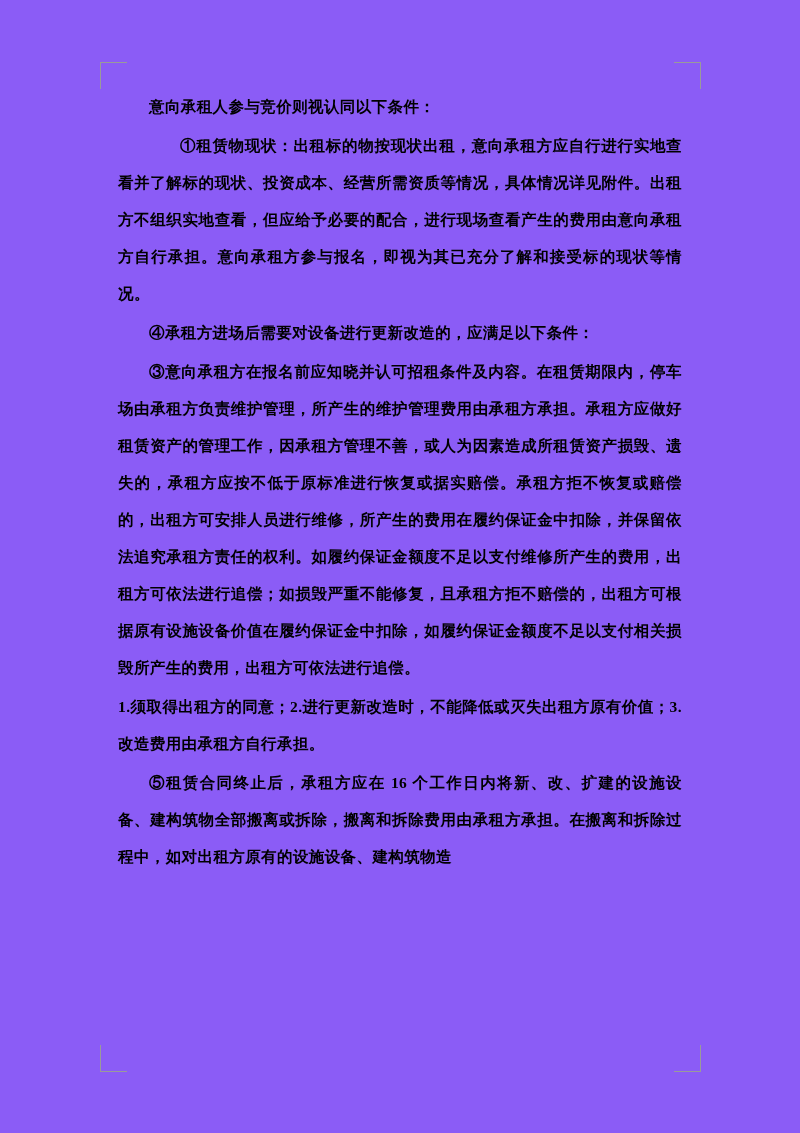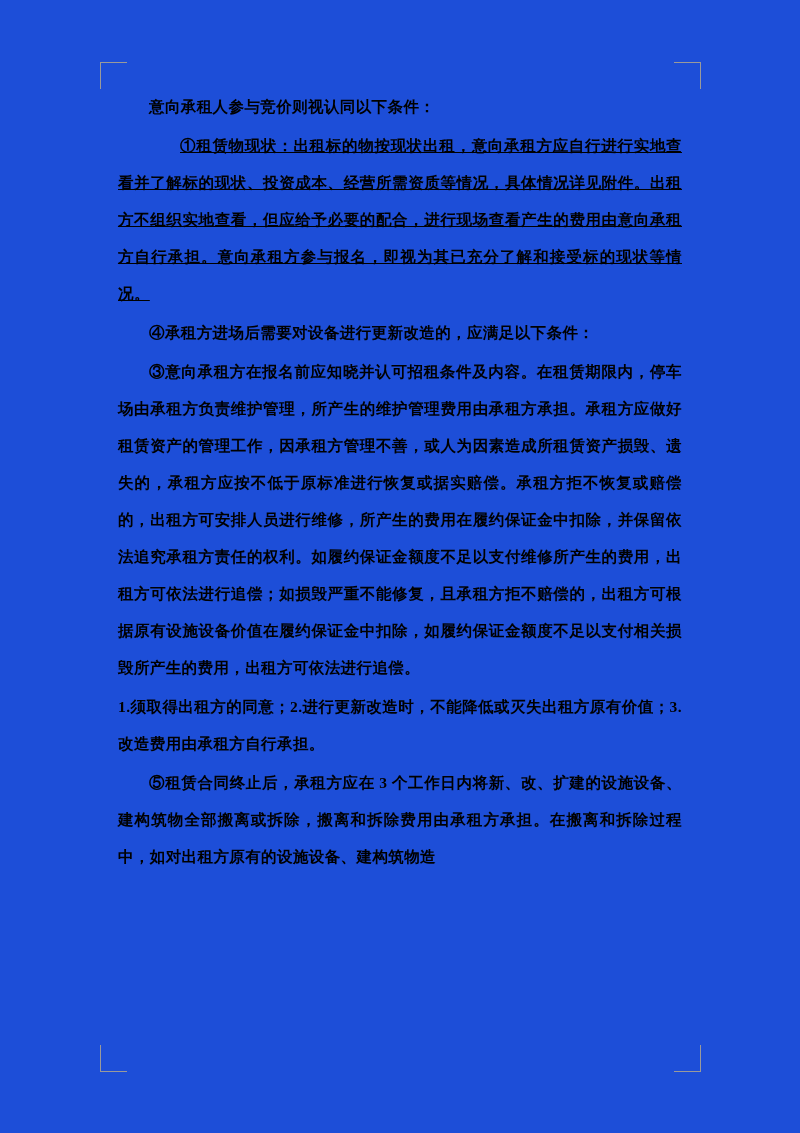--- a/index.html
+++ b/index.html
@@ -10,21 +10,21 @@
   body {
     width: 800px;
     height: 1133px;
     font-family: "Liberation Serif", "DejaVu Serif", serif;
     color: #000000;
   }
   .page {
     position: relative;
     width: 800px;
     height: 1133px;
-    background: #1d4ed8;
+    background: #8b5cf6;
     overflow: hidden;
   }
   
   .crop {
     position: absolute;
     width: 26px;
     height: 26px;
     border-color: #9a9a9a;
     border-style: solid;
     border-width: 0;
@@ -44,35 +44,35 @@
     margin: 0 0 2px 0;
     font-size: 15.5px;
     line-height: 37px;
     text-align: justify;
     text-justify: inter-ideograph;
     letter-spacing: 0.4px;
     font-weight: 600;
     font-family: "Liberation Serif", "DejaVu Serif", serif;
   }
   p.indent1 { text-indent: 31px; }
-  p.indent2 { text-indent: 62px; text-decoration: underline; }
+  p.indent2 { text-indent: 62px; }
   p.noindent { text-indent: 0; }
 </style>
 </head>
 <body>
 
 <div class="page">
 
   <div class="crop tl"></div>
   <div class="crop tr"></div>
   <div class="crop bl"></div>
   <div class="crop br"></div>
 
   <div class="content">
     <p class="para indent1">意向承租人参与竞价则视认同以下条件：</p>
     <p class="para indent2">①租赁物现状：出租标的物按现状出租，意向承租方应自行进行实地查看并了解标的现状、投资成本、经营所需资质等情况，具体情况详见附件。出租方不组织实地查看，但应给予必要的配合，进行现场查看产生的费用由意向承租方自行承担。意向承租方参与报名，即视为其已充分了解和接受标的现状等情况。</p>
     <p class="para indent1">④承租方进场后需要对设备进行更新改造的，应满足以下条件：</p>
     <p class="para indent1">③意向承租方在报名前应知晓并认可招租条件及内容。在租赁期限内，停车场由承租方负责维护管理，所产生的维护管理费用由承租方承担。承租方应做好租赁资产的管理工作，因承租方管理不善，或人为因素造成所租赁资产损毁、遗失的，承租方应按不低于原标准进行恢复或据实赔偿。承租方拒不恢复或赔偿的，出租方可安排人员进行维修，所产生的费用在履约保证金中扣除，并保留依法追究承租方责任的权利。如履约保证金额度不足以支付维修所产生的费用，出租方可依法进行追偿；如损毁严重不能修复，且承租方拒不赔偿的，出租方可根据原有设施设备价值在履约保证金中扣除，如履约保证金额度不足以支付相关损毁所产生的费用，出租方可依法进行追偿。</p>
     <p class="para noindent">1.须取得出租方的同意；2.进行更新改造时，不能降低或灭失出租方原有价值；3.改造费用由承租方自行承担。</p>
-    <p class="para indent1">⑤租赁合同终止后，承租方应在 3 个工作日内将新、改、扩建的设施设备、建构筑物全部搬离或拆除，搬离和拆除费用由承租方承担。在搬离和拆除过程中，如对出租方原有的设施设备、建构筑物造</p>
+    <p class="para indent1">⑤租赁合同终止后，承租方应在 16 个工作日内将新、改、扩建的设施设备、建构筑物全部搬离或拆除，搬离和拆除费用由承租方承担。在搬离和拆除过程中，如对出租方原有的设施设备、建构筑物造</p>
   </div>
 
 </div>
 
 </body></html>

